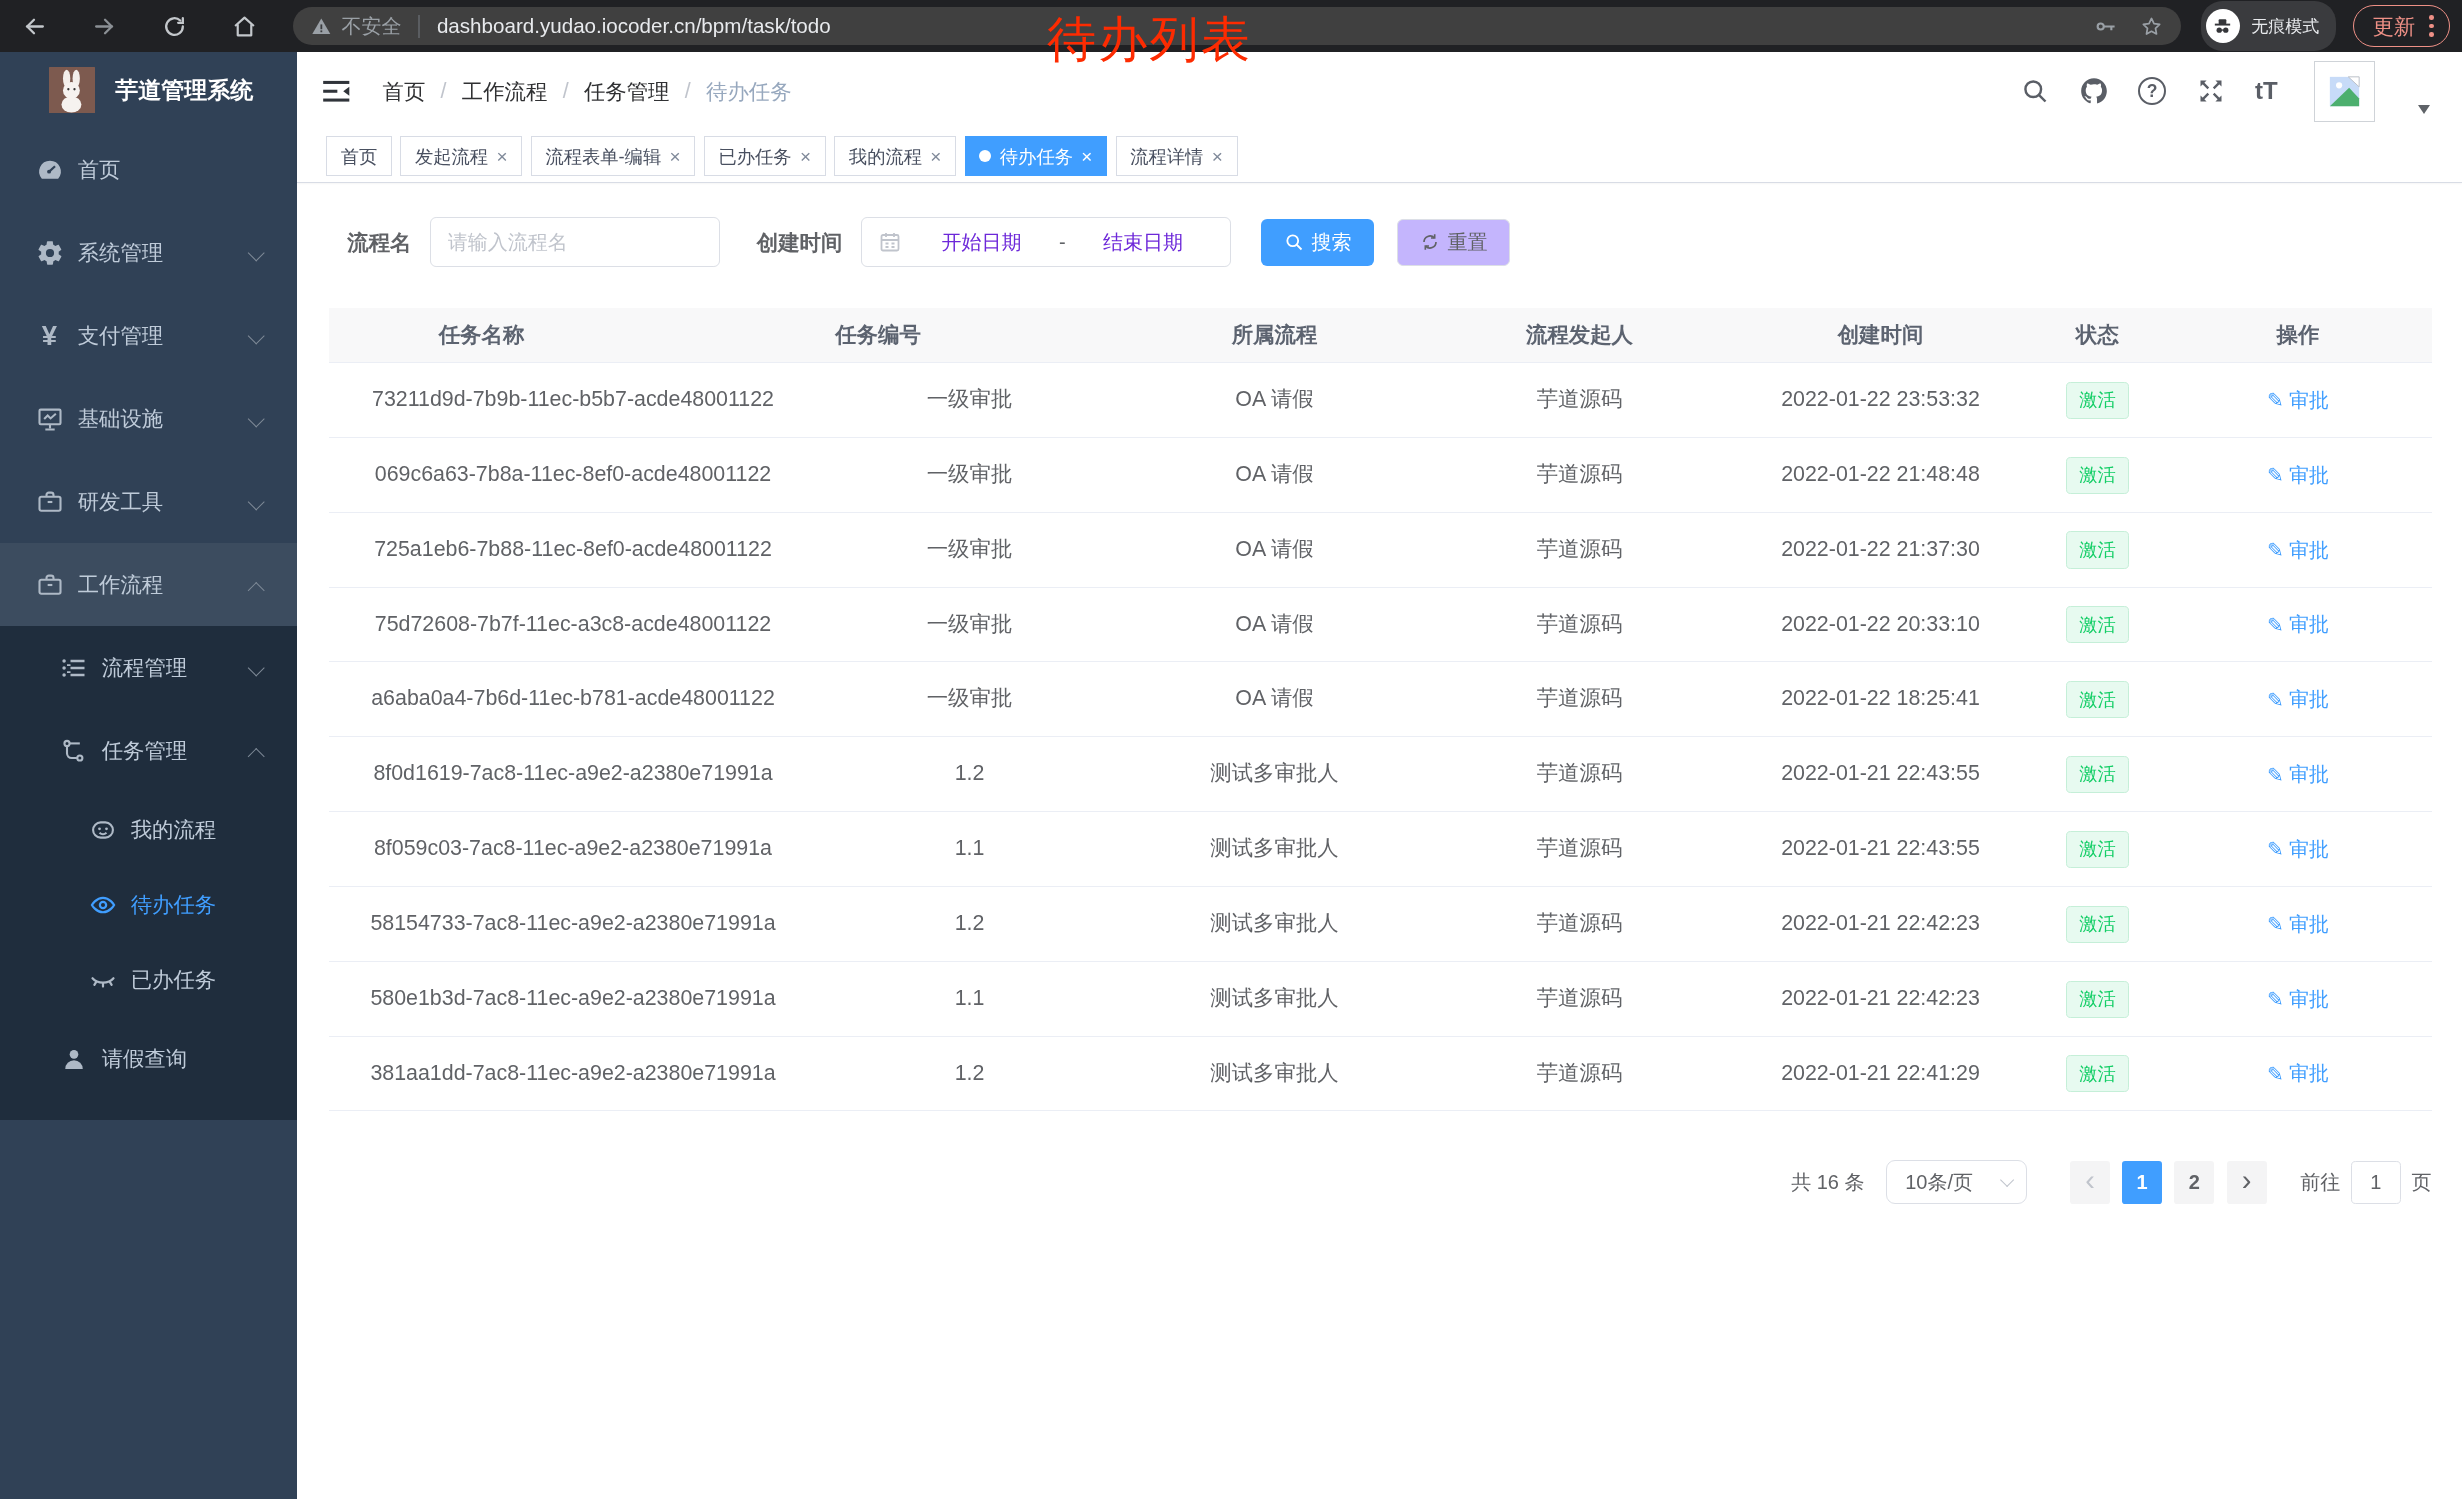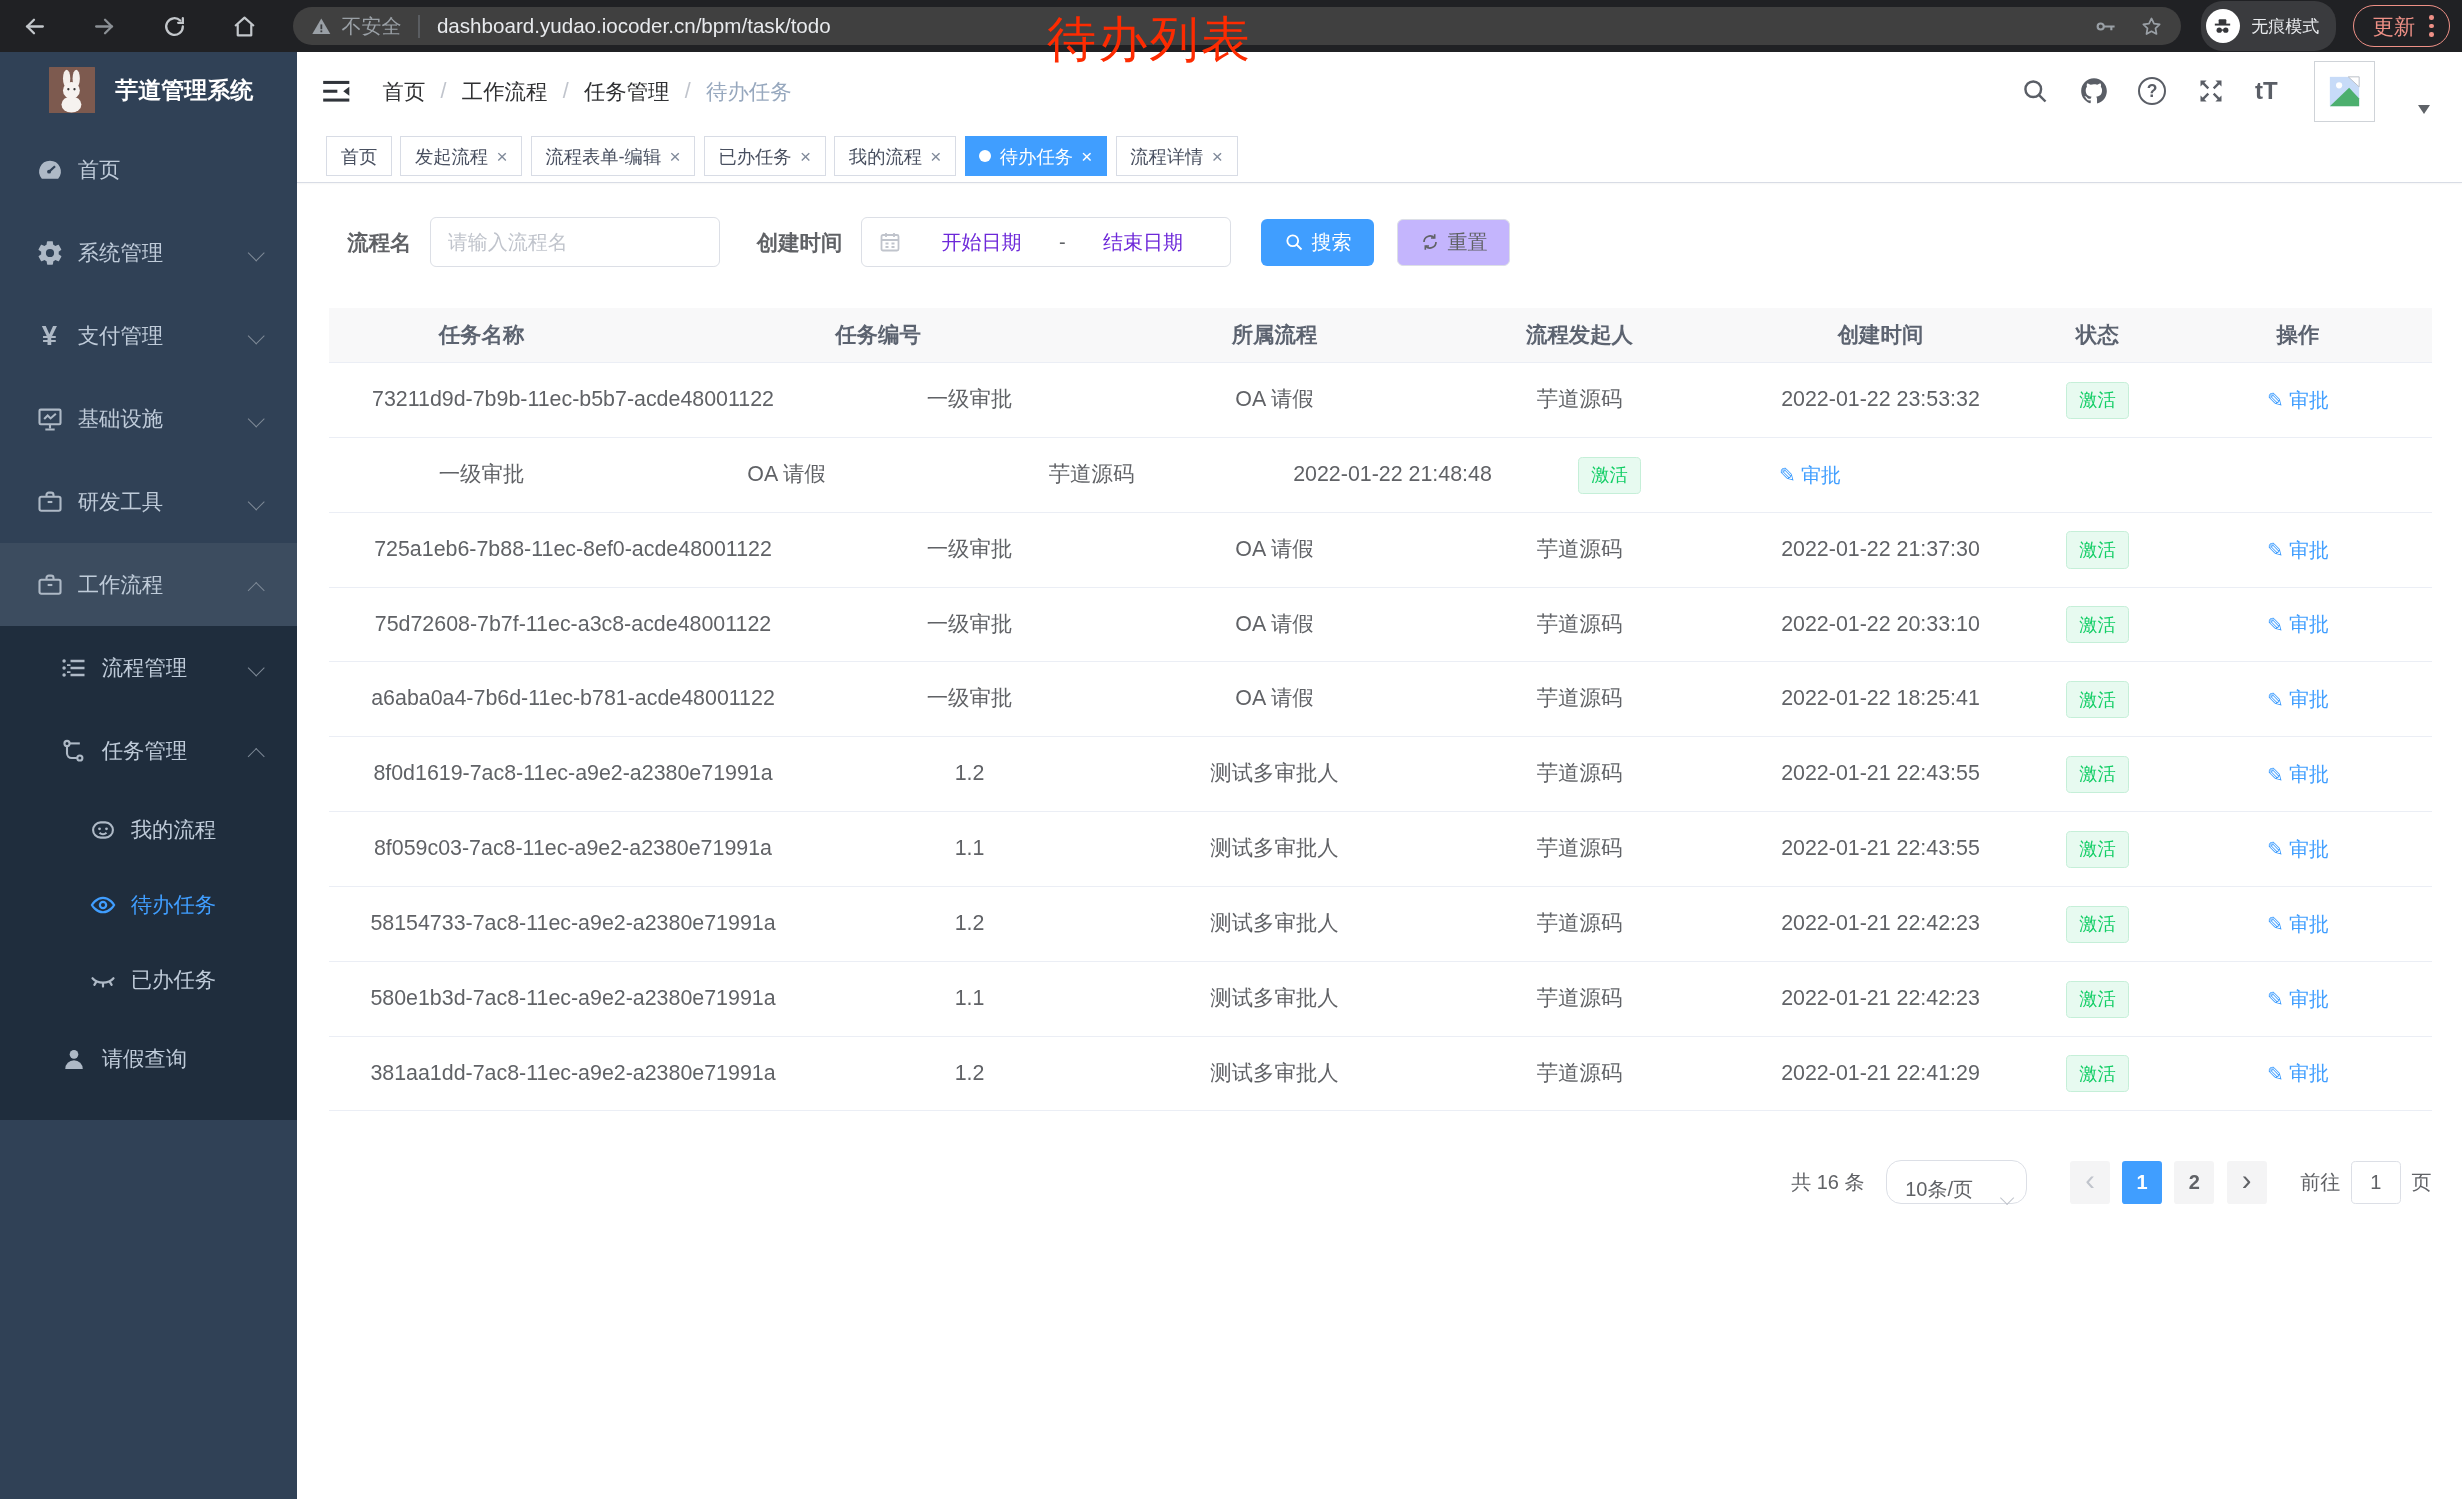--- a/index.html
+++ b/index.html
@@ -106,21 +106,21 @@
 .th{line-height:54px;font-size:21.4px;color:#5c6370;font-weight:700}
 .td{line-height:73px;font-size:21.4px;color:#606266}
 .c1{width:488px}.c2{width:305px}.c3{width:305px}.c4{width:305px}.c5{width:297px}.c6{width:137px}.c7{width:264px}
 .badge{display:inline-block;line-height:1;padding:8.4px 12.2px;background:#e7faf0;border:0.8px solid #c5efd8;border-radius:4.6px;color:#13ce66;font-size:18.3px;vertical-align:middle}
 .alink{color:#409eff;font-size:20px;cursor:pointer;display:inline-flex;align-items:center;gap:5.3px;vertical-align:middle}
 .pen{font-size:20px;line-height:1}
 
 
 .pagination{display:flex;align-items:center;justify-content:flex-end;margin-top:49px;font-size:20px;color:#606266}
 .ptotal{margin-right:21.4px}
-.psize{width:141px;height:44px;border:0.8px solid #dcdfe6;border-radius:15px;box-sizing:border-box;display:flex;align-items:flex-end;padding:0 13.7px 0 18.3px;margin-right:37px;cursor:pointer}
+.psize{width:141px;height:44px;border:0.8px solid #dcdfe6;border-radius:9px;box-sizing:border-box;display:flex;align-items:center;padding:0 13.7px 0 18.3px;margin-right:37px;cursor:pointer}
 .pv{flex:1}
 .pchev{width:9.2px;height:9.2px;border-right:1.9px solid #c0c4cc;border-bottom:1.9px solid #c0c4cc;transform:rotate(45deg);margin-top:-4.6px}
 .pbtn{min-width:40px;height:43px;background:#f4f4f5;border-radius:3.1px;display:flex;align-items:center;justify-content:center;margin:0 6.1px;padding:0 4.6px;font-size:20px;font-weight:700;color:#606266;cursor:pointer;box-sizing:border-box}
 .pbtn.prev{color:#c0c4cc}
 .pbtn.arrow{font-size:29px;font-weight:400;padding-bottom:4.6px}
 .pbtn.active{background:#409eff;color:#fff}
 .goto{margin-left:27.5px}
 .ginput{width:50px;height:43px;border:0.8px solid #dcdfe6;border-radius:4.6px;box-sizing:border-box;text-align:center;font-size:20px;color:#606266;margin:0 10.7px;outline:none;font-family:inherit}
 </style>
 </head>
@@ -500,20 +500,21 @@
               <span class="cell td c3">OA 请假</span>
               <span class="cell td c4">芋道源码</span>
               <span class="cell td c5">2022-01-22 23:53:32</span>
               <span class="cell td c6"><span class="badge">激活</span></span>
               <span class="cell td c7"><span class="alink">
                   <span class="pen">✎</span>
                   <span>审批</span>
                 </span></span>
             </div>
             <div class="trow">
+              <span class="cell td c1">069c6a63-7b8a-11ec-8ef0-acde48001122</span>
               <span class="cell td c2">一级审批</span>
               <span class="cell td c3">OA 请假</span>
               <span class="cell td c4">芋道源码</span>
               <span class="cell td c5">2022-01-22 21:48:48</span>
               <span class="cell td c6"><span class="badge">激活</span></span>
               <span class="cell td c7"><span class="alink">
                   <span class="pen">✎</span>
                   <span>审批</span>
                 </span></span>
             </div>

